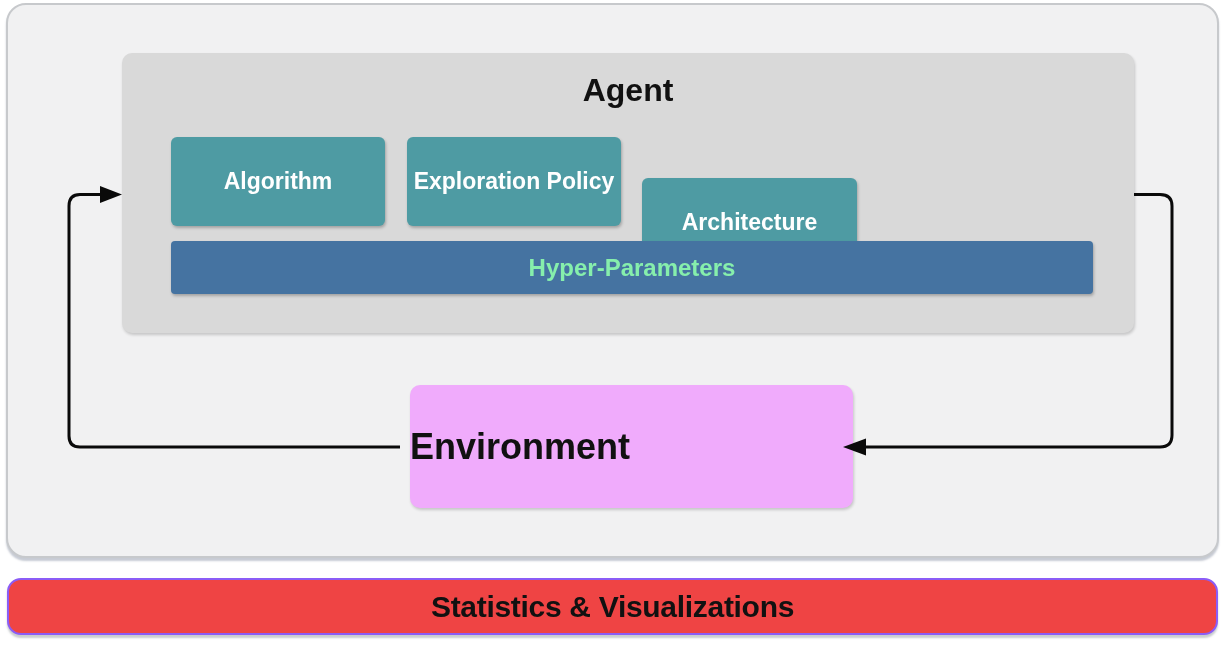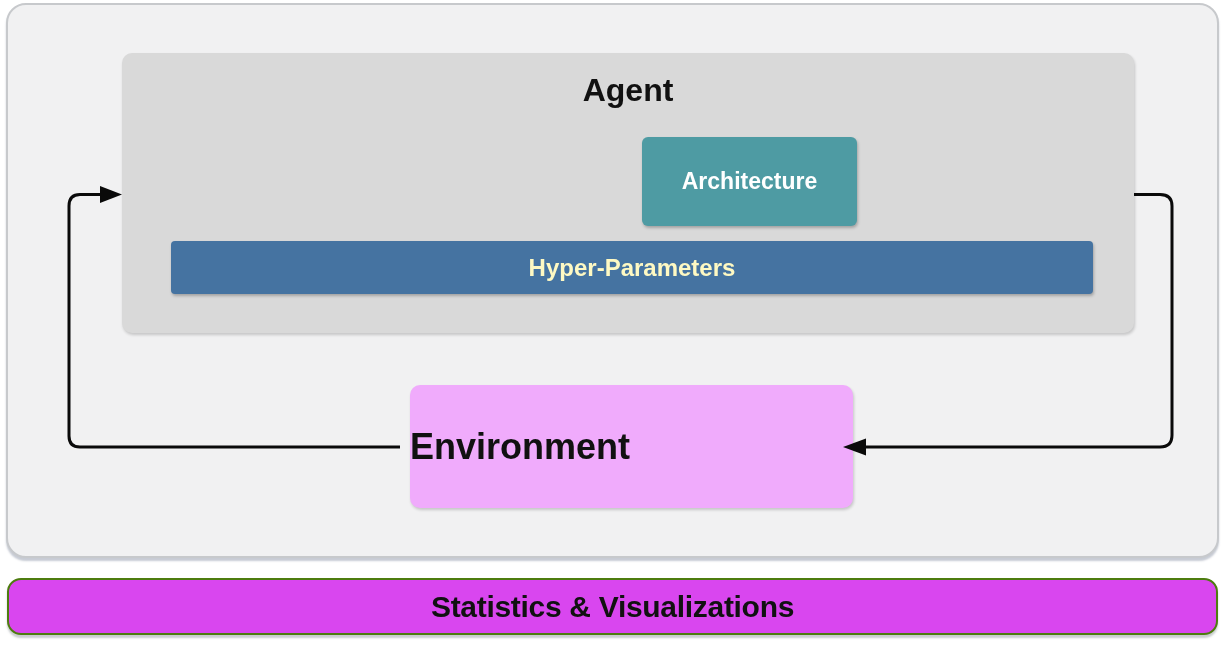--- a/index.html
+++ b/index.html
@@ -60,36 +60,36 @@
     justify-content: center;
   }
   .module span {
     color: #ffffff;
     font-size: 23px;
     font-weight: bold;
     white-space: nowrap;
   }
   .module.m0 { left: 171px; width: 214px; }
   .module.m1 { left: 407px; width: 214px; }
-  .module.m2 { left: 642px; width: 215px; }
+  .module.m2 { left: 642px; width: 215px; margin-top: 41px; }
   .module.m3 { left: 878px; width: 215px; }
   
   .hyper-bar {
     position: absolute;
     left: 171px; top: 241px;
     width: 922px; height: 53px;
     background: #4573a1;
     border-radius: 4px;
     box-shadow: 1px 2px 3px rgba(0,0,0,0.25);
     display: flex;
     align-items: center;
     justify-content: center;
   }
   .hyper-bar span {
-    color: #fef9c3;
+    color: #86efac;
     font-size: 24px;
     font-weight: bold;
     white-space: nowrap;
   }
   
   .env-box {
     position: absolute;
     left: 410px; top: 385px;
     width: 443px; height: 123px;
     background: #f0abfc;
@@ -111,22 +111,22 @@
     left: 0; top: 0;
     width: 1225px; height: 645px;
     pointer-events: none;
   }
   
   .footer-bar {
     position: absolute;
     left: 7px; top: 578px;
     width: 1211px; height: 57px;
     box-sizing: border-box;
-    background: #d946ef;
-    border: 2px solid #4d7c0f;
+    background: #ef4444;
+    border: 2px solid #8b5cf6;
     border-radius: 14px;
     box-shadow: 0 3px 2px rgba(150,155,160,0.5);
     display: flex;
     align-items: center;
     justify-content: center;
   }
   .footer-bar span {
     color: #111111;
     font-size: 30px;
     font-weight: bold;
@@ -137,20 +137,26 @@
 </head>
 <body>
 
 <div class="stage">
 
   <div class="outer-panel"></div>
 
   <div class="agent-box"></div>
   <div class="agent-title">Agent</div>
 
+  <div class="module m0">
+    <span>Algorithm</span>
+  </div>
+  <div class="module m1">
+    <span>Exploration Policy</span>
+  </div>
   <div class="module m2">
     <span>Architecture</span>
   </div>
 
   <div class="hyper-bar">
     <span>Hyper-Parameters</span>
   </div>
 
   <div class="env-box">
     <span>Environment</span>

